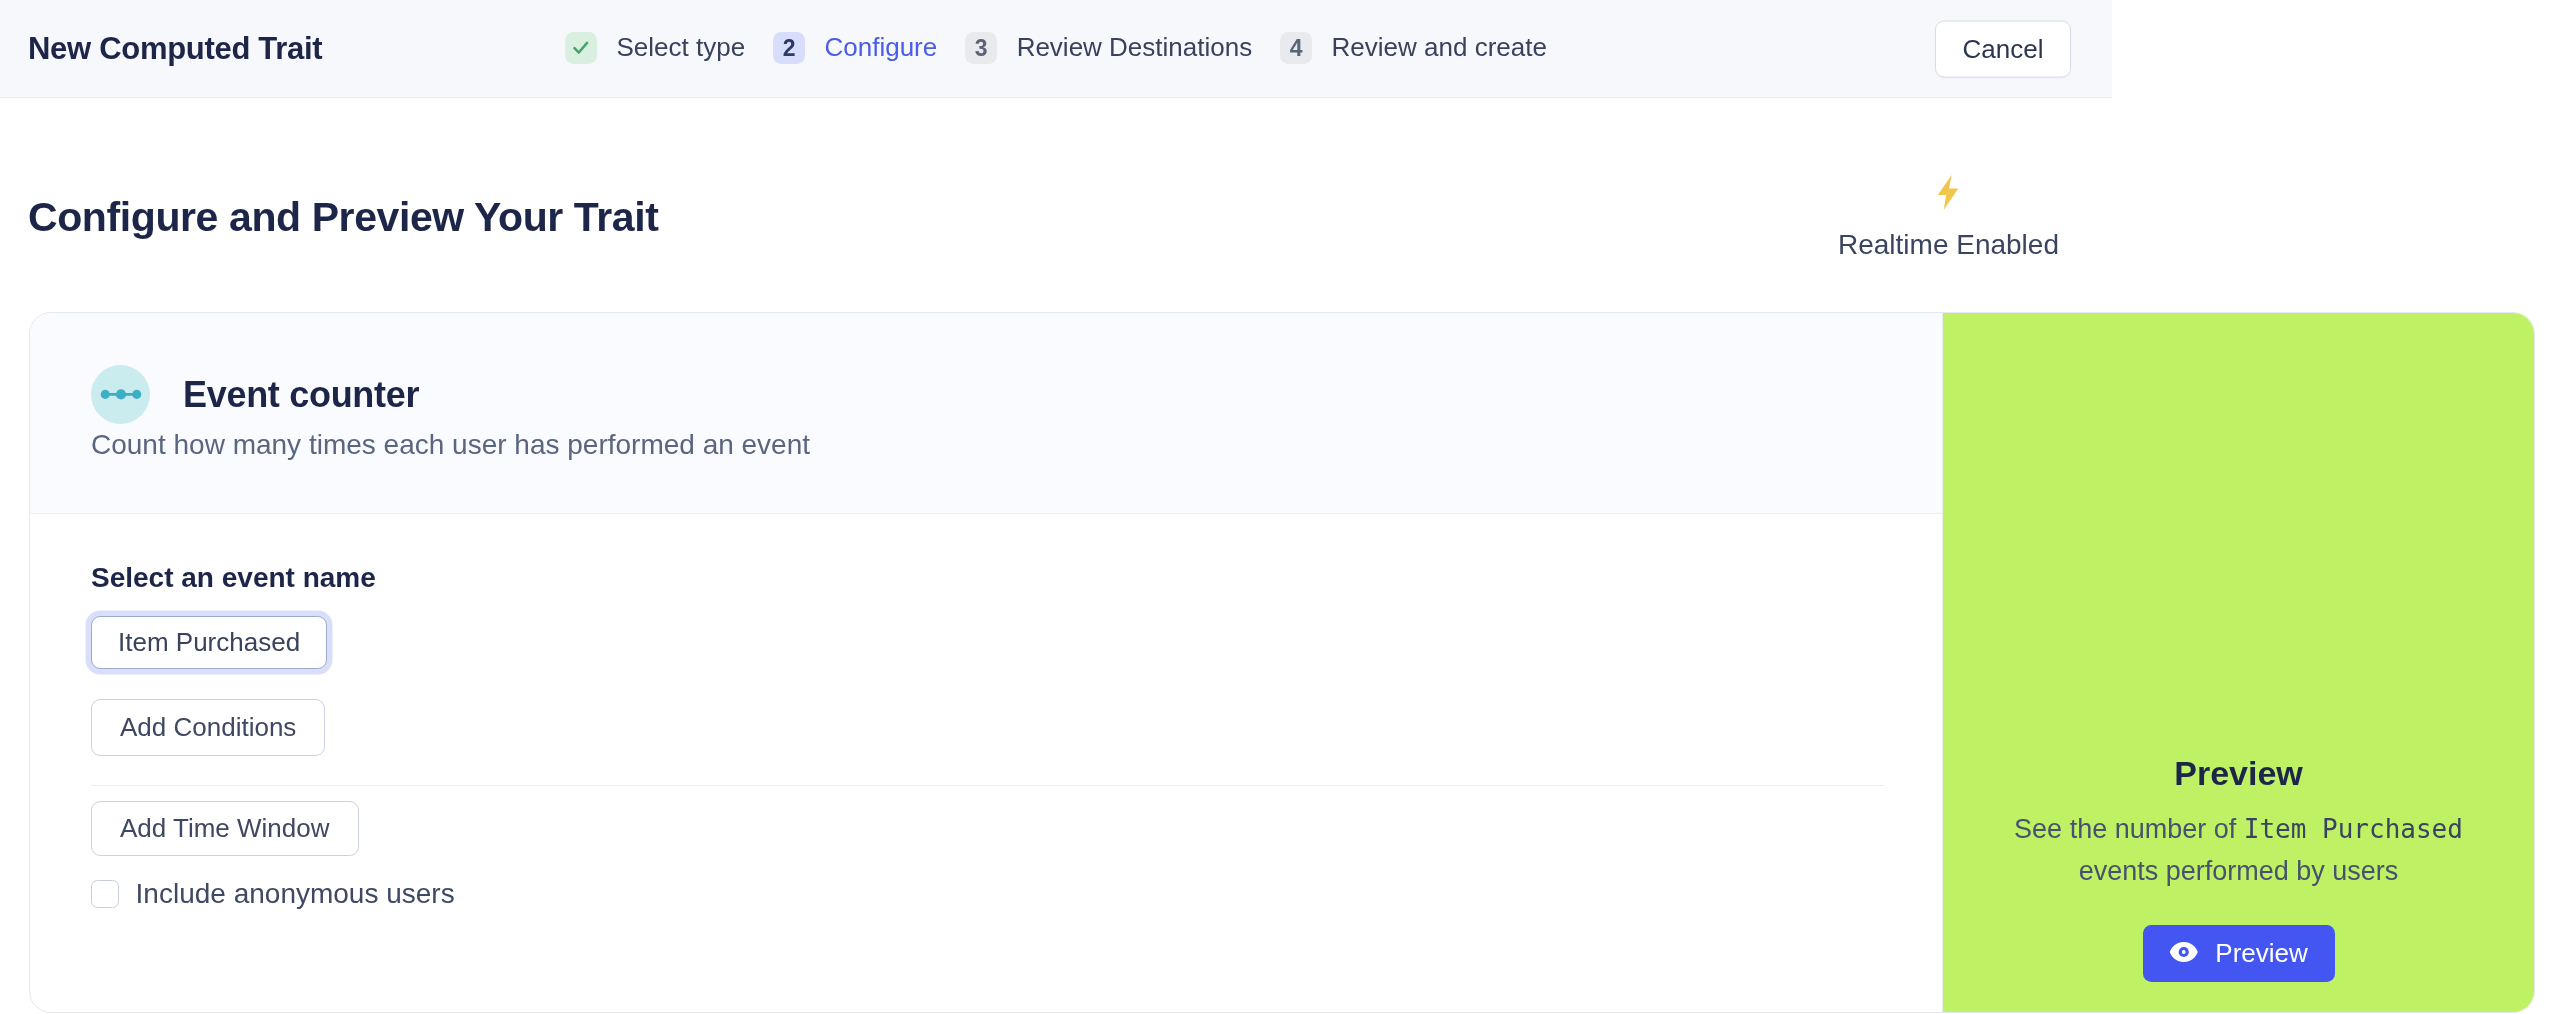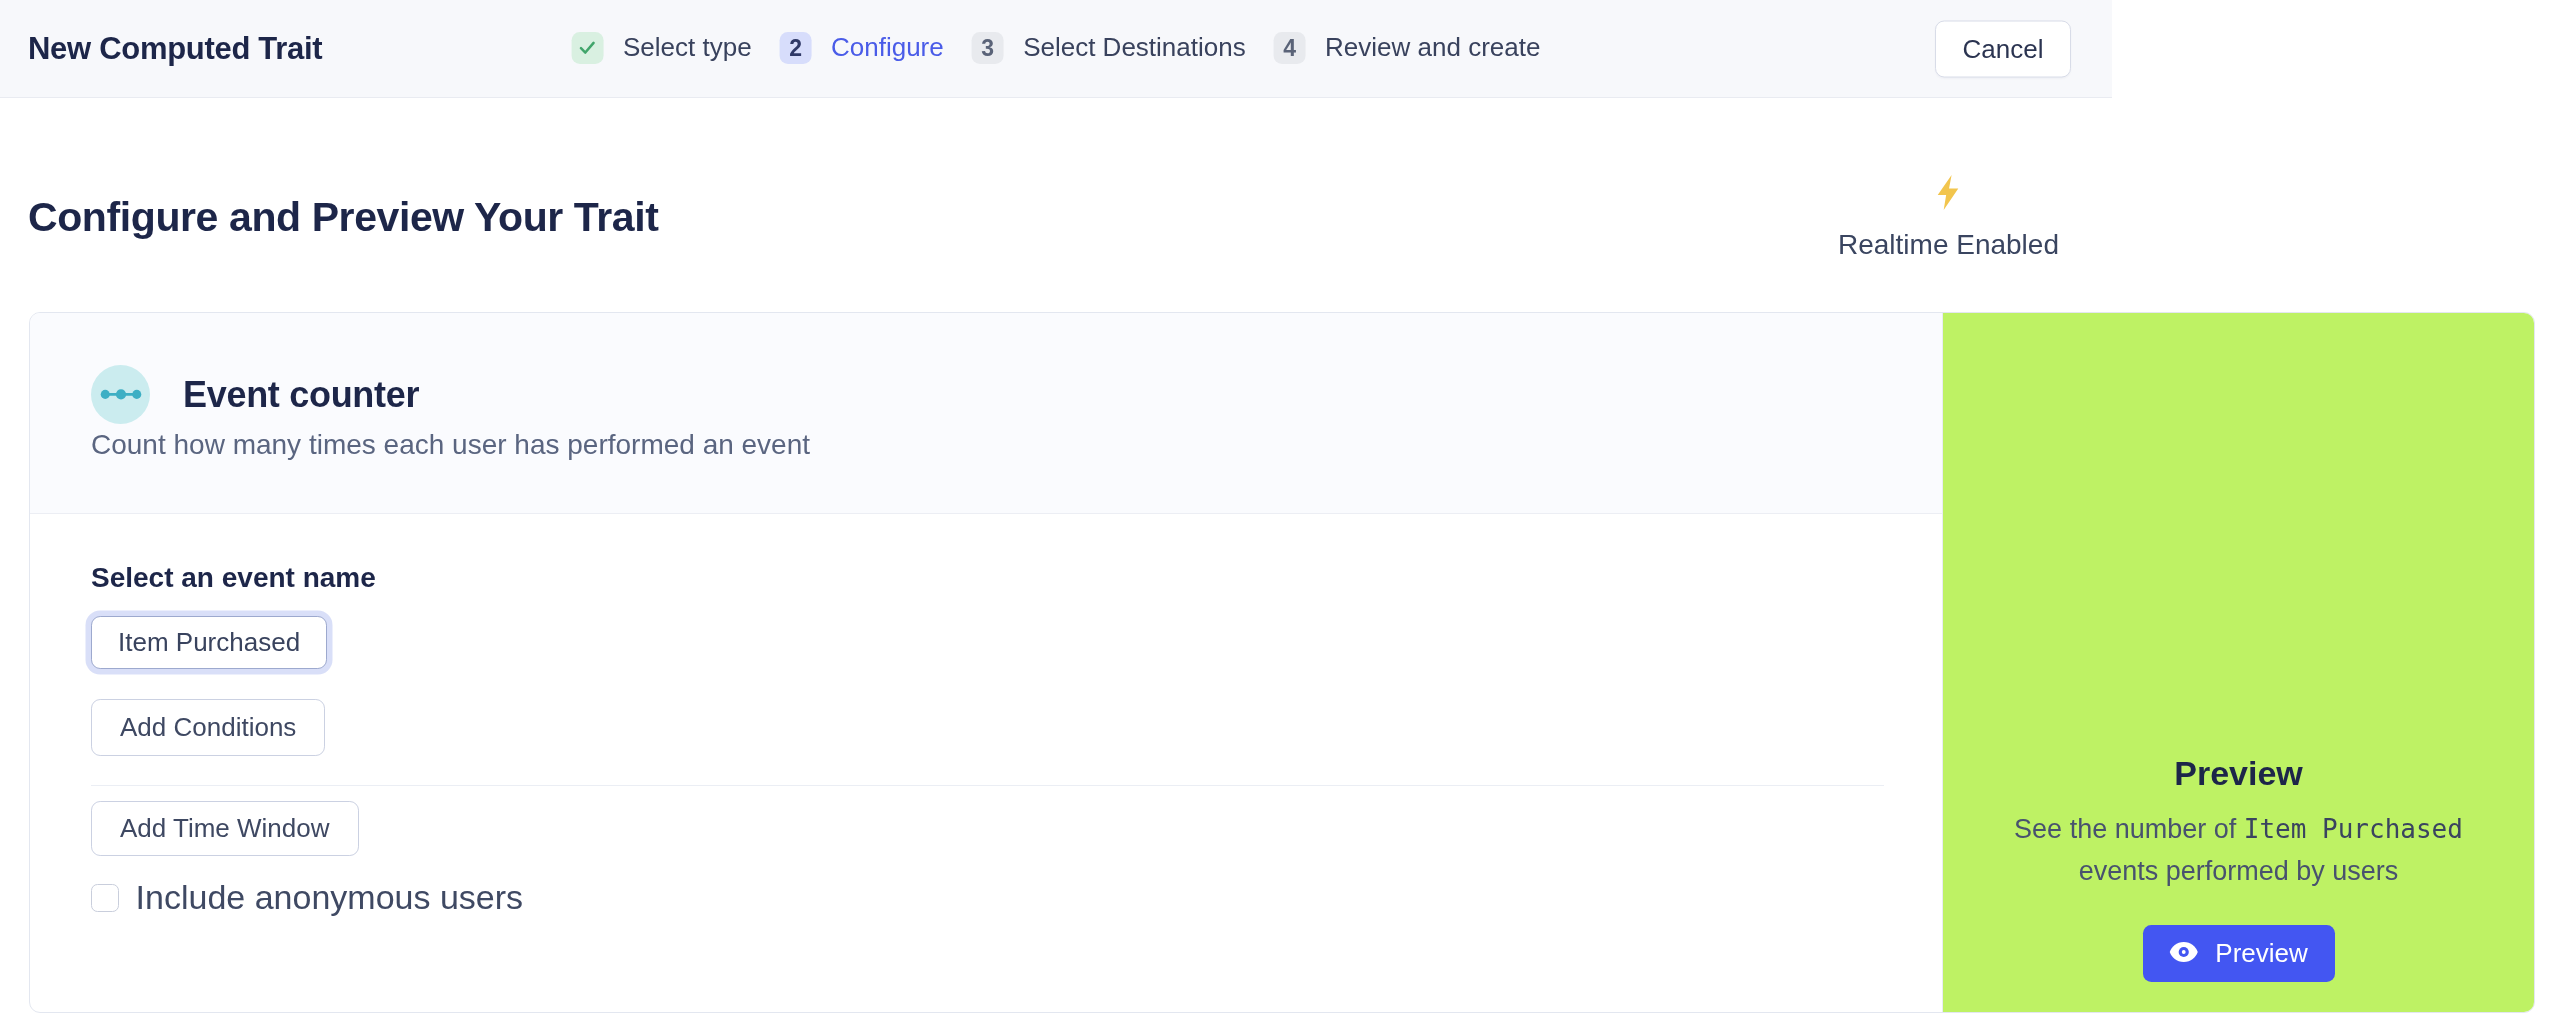--- a/index.html
+++ b/index.html
@@ -30,21 +30,21 @@
 
   
   .page-head { display:flex; justify-content:space-between; align-items:center;
                margin:77px 53px 0 28px; }
   .page-head h2 { font-size:41px; font-weight:700; color:#1D2649; letter-spacing:-0.4px; }
   .realtime { display:flex; align-items:center; gap:15.7px;flex-direction:column; }
   .realtime-label { font-size:28px; color:#3A4560; }
 
   
   .card { position:absolute; left:29px; top:312px; width:2506px; height:701px;
-          border:1.8px solid #E3E7F0; border-radius:11px; background:#ffffff;
+          border:1.8px solid #E3E7F0; border-radius:22px; background:#ffffff;
           overflow:hidden; display:flex; }
   .card-left { flex:1; min-width:0; display:flex; flex-direction:column; }
 
   .card-head { height:201px; background:#FAFBFE; border-bottom:1.8px solid #ECEEF4;
                padding:52px 0 0 61px; }
   .type-row { display:flex; align-items:center; gap:33px; }
   .type-circle { width:59px; height:59px; border-radius:50%; background:#CBECEF;
                  display:flex; align-items:center; justify-content:center; }
   .type-title { font-size:36px; font-weight:700; color:#1D2649; letter-spacing:-0.3px; }
   .type-desc { margin-top:5px; font-size:28px; color:#5A6580; }
@@ -57,21 +57,21 @@
                 box-shadow:0 0 0 5.5px rgba(147,163,235,0.35); }
   .ghost-btn { display:inline-flex; align-items:center; background:#ffffff;
                border:1.8px solid #CBD1E2; border-radius:9.2px; padding:0 28px; height:57px;
                font-size:26px; color:#3E4862; font-family:inherit; cursor:pointer; }
   .add-conditions { margin-top:29.5px; display:block; }
   .divider { margin-top:29px; height:1.8px; background:#EBEEF4; }
   .add-time-window { margin-top:14.8px; display:block; height:55px; }
   .checkbox-row { margin-top:22px; display:flex; align-items:center; gap:16.6px; }
   .checkbox { width:28px; height:28px; border:1.8px solid #C9CEDC; border-radius:6.5px;
               background:#ffffff; cursor:pointer; }
-  .checkbox-label { font-size:34px; color:#3F4963; }
+  .checkbox-label { font-size:28px; color:#3F4963; }
 
   
   .preview-panel { width:592px; background:#bef264; border-left:1.8px solid #E9ECF3;
                    display:flex; flex-direction:column; align-items:center;
                    justify-content:flex-end; padding:0 35px 30px; }
   .preview-title { font-size:34px; font-weight:700; color:#1D2649; }
   .preview-desc { margin-top:14.8px; width:516px; text-align:center; font-size:27px;
                   line-height:42px; color:#48526E; }
   .preview-desc .mono { font-family:"DejaVu Sans Mono", monospace; font-size:26px; color:#3A445F; }
   .preview-btn { margin-top:33px; width:192px; height:57px; background:#4356F2; border:none;
@@ -94,21 +94,21 @@
             </svg>
         </span>
         <span class="step-label">Select type</span>
       </div>
       <div class="step">
         <span class="badge active">2</span>
         <span class="step-label active">Configure</span>
       </div>
       <div class="step">
         <span class="badge upcoming">3</span>
-        <span class="step-label">Select Destinations</span>
+        <span class="step-label">Review Destinations</span>
       </div>
       <div class="step">
         <span class="badge upcoming">4</span>
         <span class="step-label">Review and create</span>
       </div>
     </div>
 
     <button class="cancel-btn">Cancel</button>
   </div>
 

